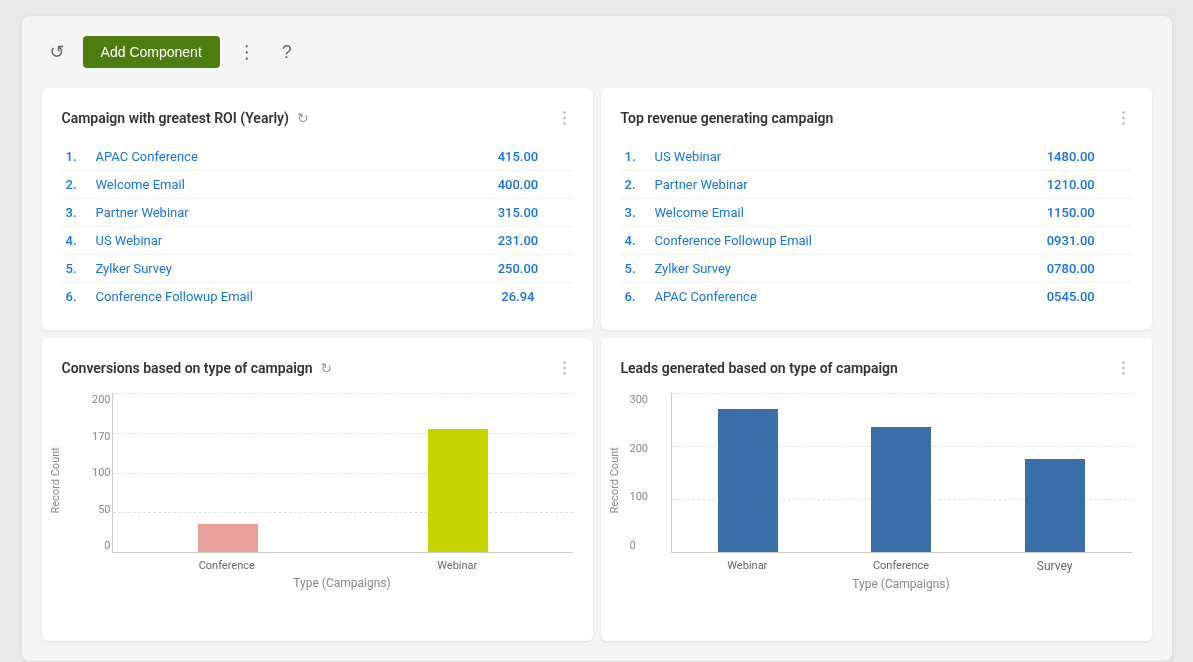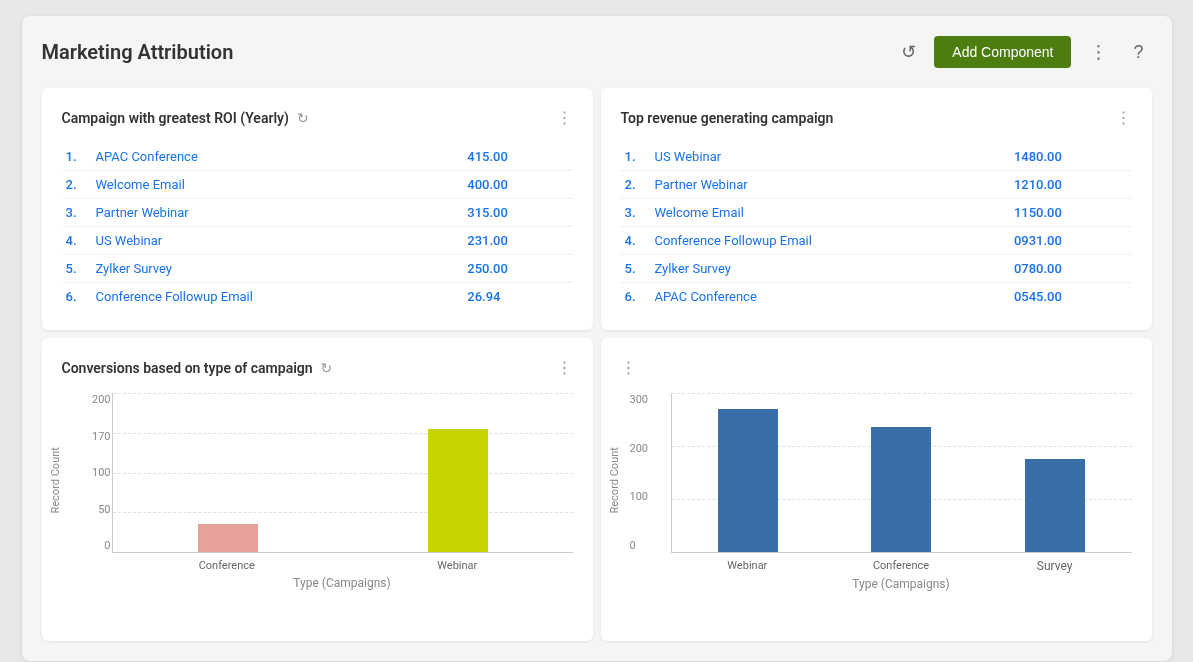--- a/index.html
+++ b/index.html
@@ -108,32 +108,31 @@
     .rank-cell {
       color: #1a73e8;
       width: 30px;
       font-weight: 500;
     }
     .name-cell {
       color: #1a73e8;
       cursor: pointer;
     }
     .value-cell {
-      text-align: left;
+      text-align: center;
       color: #1a73e8;
       font-weight: 500;
     }
   </style>
 </head>
 <body>
 
 <div class="dashboard">
 
   <div class="header">
-    <h1 class="header-title">Marketing Attribution</h1>
     <div class="header-actions">
       <button class="icon-btn" title="Reload">↺</button>
       <button class="add-component-btn">Add Component</button>
       <button class="icon-btn">⋮</button>
       <button class="icon-btn">?</button>
     </div>
   </div>
 
   <div class="grid">
 
@@ -260,20 +259,23 @@
               <div style="font-size: 11px; color: rgb(102, 102, 102); text-align: center; width: 80px;">Conference</div>
               <div style="font-size: 11px; color: rgb(102, 102, 102); text-align: center; width: 80px;">Webinar</div>
             </div>
             <div style="text-align: center; font-size: 12px; color: rgb(136, 136, 136); margin-top: 4px;">Type (Campaigns)</div>
           </div>
         </div>
     </div>
 
     <div class="card">
       <div class="card-header">
+        <div class="card-title-area">
+          <span class="card-title">Leads generated based on type of campaign</span>
+        </div>
         <button class="more-icon">⋮</button>
       </div>
       <div id="chart4-container">
           <div style="position: relative; padding-left: 50px; padding-bottom: 30px;">
             <div style="position: absolute; left: 0px; top: 50%; transform: rotate(-90deg) translateY(-50%); font-size: 11px; color: rgb(136, 136, 136); white-space: nowrap; transform-origin: left center; width: 40px; text-align: center;">Record Count</div>
             <div style="position: relative; height: 160px; border-left: 1px solid rgb(204, 204, 204); border-bottom: 1px solid rgb(204, 204, 204); display: flex; align-items: flex-end;">
               <div style="position: absolute; left: -42px; top: 0px; bottom: 0px; width: 40px; display: flex; flex-direction: column; justify-content: space-between; font-size: 11px; color: rgb(136, 136, 136);">
                 <div>300</div>
                 <div>200</div>
                 <div>100</div>

